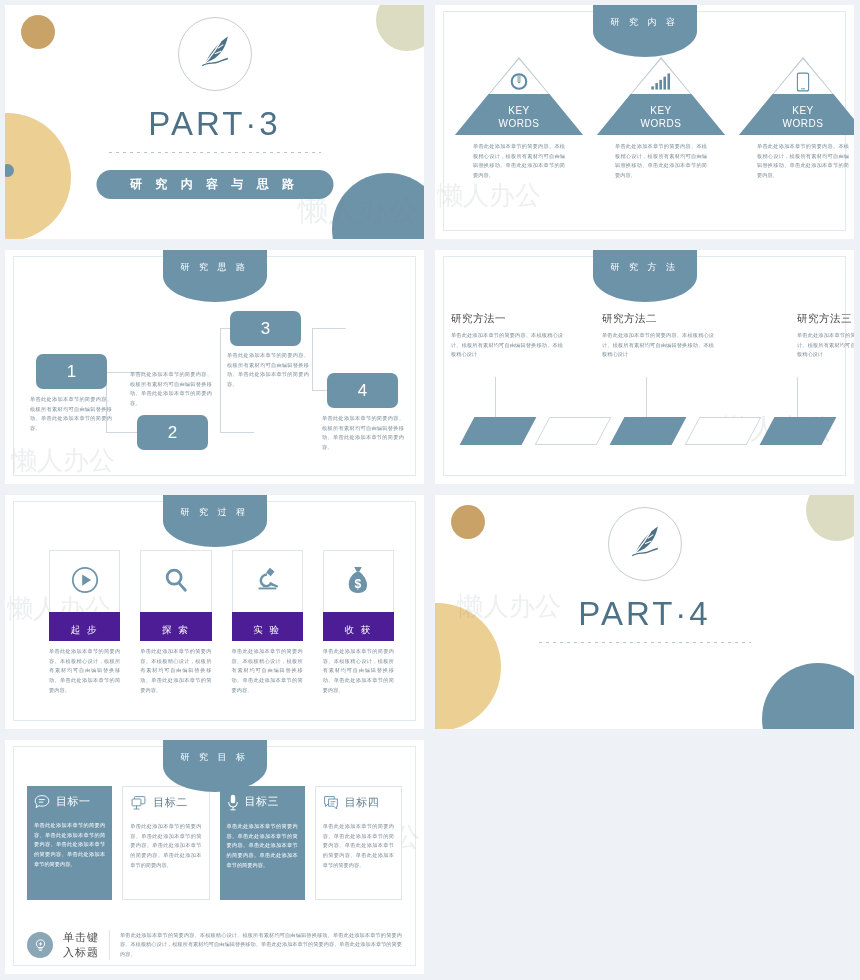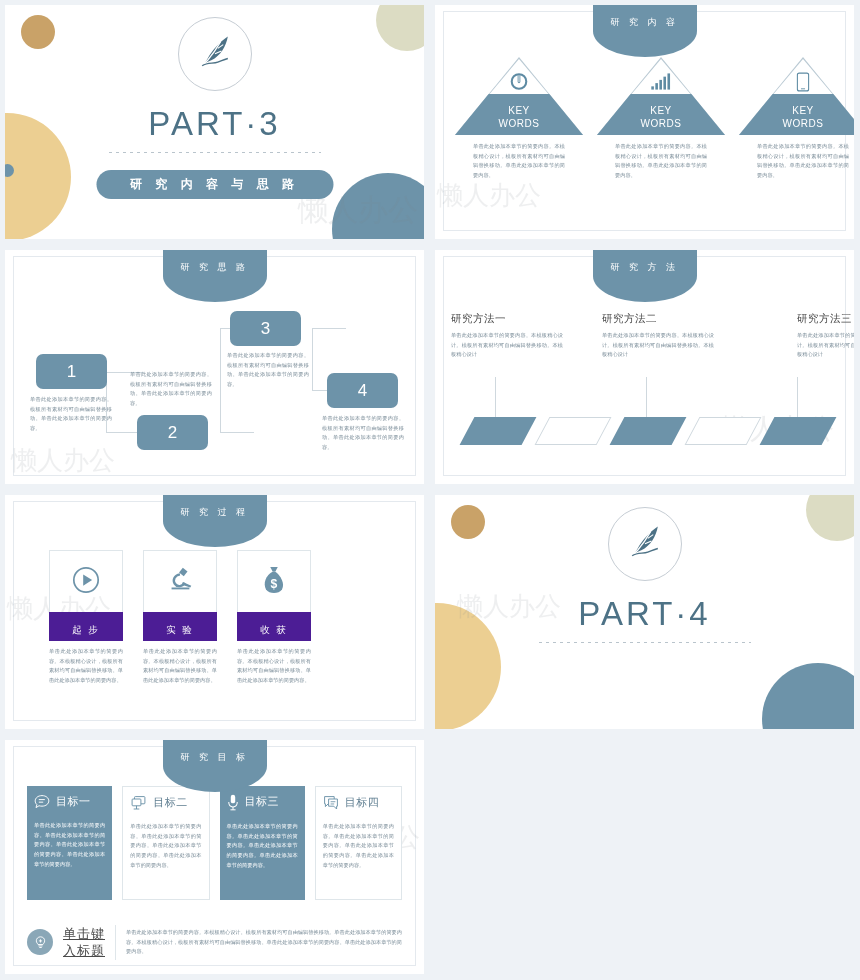--- a/index.html
+++ b/index.html
@@ -154,21 +154,21 @@
   .g-row { position: absolute; left: 22px; right: 22px; top: 46px; display: flex; gap: 10px; }
   .g-card { flex: 1; padding: 8px 7px 9px; height: 114px; }
   .g-card.filled { background: #6d93a9; }
   .g-card.outlined { background: #ffffff; border: 1px solid #dfe6ea; }
   .g-head { display: flex; gap: 6px; margin-bottom: 7px; }
   .g-title { font-size: 11px; letter-spacing: 0.5px; }
   .g-card.filled .g-title, .g-card.filled .body-txt { color: #ffffff; }
   .g-card.outlined .g-title { color: #5e7d90; }
   .g-bottom { position: absolute; left: 22px; right: 22px; bottom: 14px; display: flex; align-items: center; gap: 10px; }
   .g-bulb { width: 26px; height: 26px; border-radius: 50%; background: #8aa7b7; display: flex; align-items: center; justify-content: center; flex: 0 0 26px; }
-  .g-btitle { font-size: 13px; color: #4a4a4a; line-height: 1.35; letter-spacing: 1px; white-space: pre-line; text-decoration: underline; }
+  .g-btitle { font-size: 11px; color: #4a4a4a; line-height: 1.35; letter-spacing: 1px; white-space: pre-line; }
   .g-divider { width: 1px; align-self: stretch; background: #dfe6ea; }
   .g-btext { flex: 1; }
 </style>
 </head>
 <body>
 
 <div class="grid">
 
   <div class="slide">
     <div class="canvas">
@@ -337,20 +337,32 @@
               <svg width="30" height="30" viewBox="0 0 32 32">
                 <circle cx="16" cy="16" r="13" fill="none" stroke="#6d93a9" stroke-width="1.8"></circle>
                 <path d="M13 10 L22.5 16 L13 22 Z" fill="#6d93a9"></path>
               </svg>
             </span>
           </div>
           <div class="p-label">起 步</div>
           <div class="p-text body-txt">单击此处添加本章节的简要内容。本模板精心设计，模板所有素材均可自由编辑替换移动。单击此处添加本章节的简要内容。</div>
         </div>
 
+        <div class="p-col">
+          <div class="p-card">
+            <span>
+              <svg width="28" height="28" viewBox="0 0 30 30">
+                <circle cx="13" cy="12" r="7.5" fill="none" stroke="#6d93a9" stroke-width="3"></circle>
+                <line x1="18" y1="18" x2="25" y2="26" stroke="#6d93a9" stroke-width="3" stroke-linecap="round"></line>
+              </svg>
+            </span>
+          </div>
+          <div class="p-label">探 索</div>
+          <div class="p-text body-txt">单击此处添加本章节的简要内容。本模板精心设计，模板所有素材均可自由编辑替换移动。单击此处添加本章节的简要内容。</div>
+        </div>
 
         <div class="p-col">
           <div class="p-card">
             <span>
               <svg width="30" height="30" viewBox="0 0 32 32">
                 <path d="M19 3 L24 7 L20 12 L15 8 Z" fill="#6d93a9"></path>
                 <path d="M16 10 C10 11 8 16 10.5 20 C13 24 19 23 21 19" fill="none" stroke="#6d93a9" stroke-width="2.6"></path>
                 <path d="M7 24 L26 24 L26 26 L7 26 Z" fill="#6d93a9"></path>
                 <path d="M19 18 L28 22 L27 24 L18 21 Z" fill="#6d93a9"></path>
               </svg>

